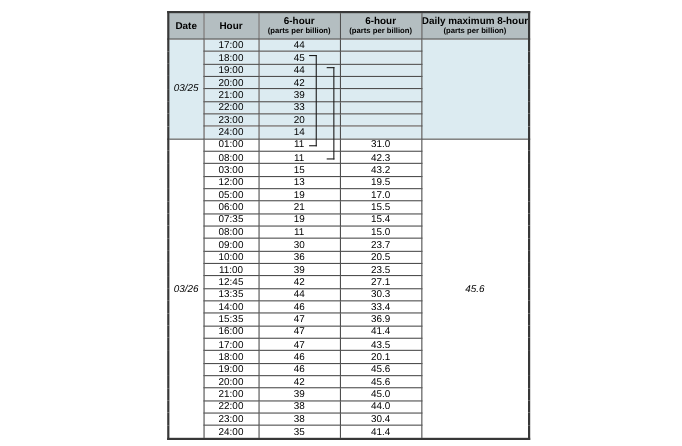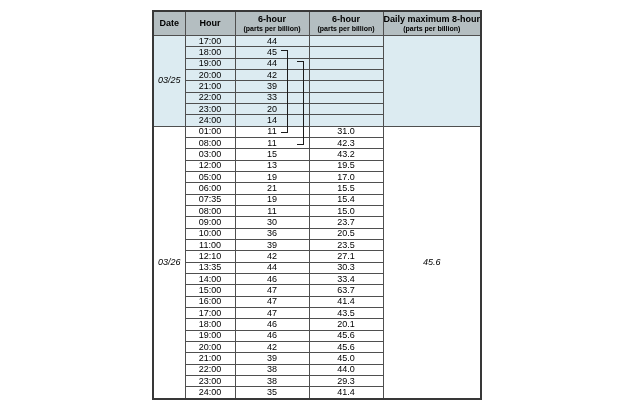--- a/index.html
+++ b/index.html
@@ -188,38 +188,38 @@
           <td>10:00</td>
           <td>36</td>
           <td>20.5</td>
         </tr>
         <tr class="sec-1">
           <td>11:00</td>
           <td>39</td>
           <td>23.5</td>
         </tr>
         <tr class="sec-1">
-          <td>12:10</td>
+          <td>12:45</td>
           <td>42</td>
           <td>27.1</td>
         </tr>
         <tr class="sec-1">
           <td>13:35</td>
           <td>44</td>
           <td>30.3</td>
         </tr>
         <tr class="sec-1">
           <td>14:00</td>
           <td>46</td>
           <td>33.4</td>
         </tr>
         <tr class="sec-1">
-          <td>15:00</td>
+          <td>15:35</td>
           <td>47</td>
-          <td>63.7</td>
+          <td>36.9</td>
         </tr>
         <tr class="sec-1">
           <td>16:00</td>
           <td>47</td>
           <td>41.4</td>
         </tr>
         <tr class="sec-1">
           <td>17:00</td>
           <td>47</td>
           <td>43.5</td>
@@ -245,21 +245,21 @@
           <td>45.0</td>
         </tr>
         <tr class="sec-1">
           <td>22:00</td>
           <td>38</td>
           <td>44.0</td>
         </tr>
         <tr class="sec-1">
           <td>23:00</td>
           <td>38</td>
-          <td>29.3</td>
+          <td>30.4</td>
         </tr>
         <tr class="sec-1">
           <td>24:00</td>
           <td>35</td>
           <td>41.4</td>
         </tr>
       </tbody>
   </table>
 
   <div class="bracket bracket-1"></div>

